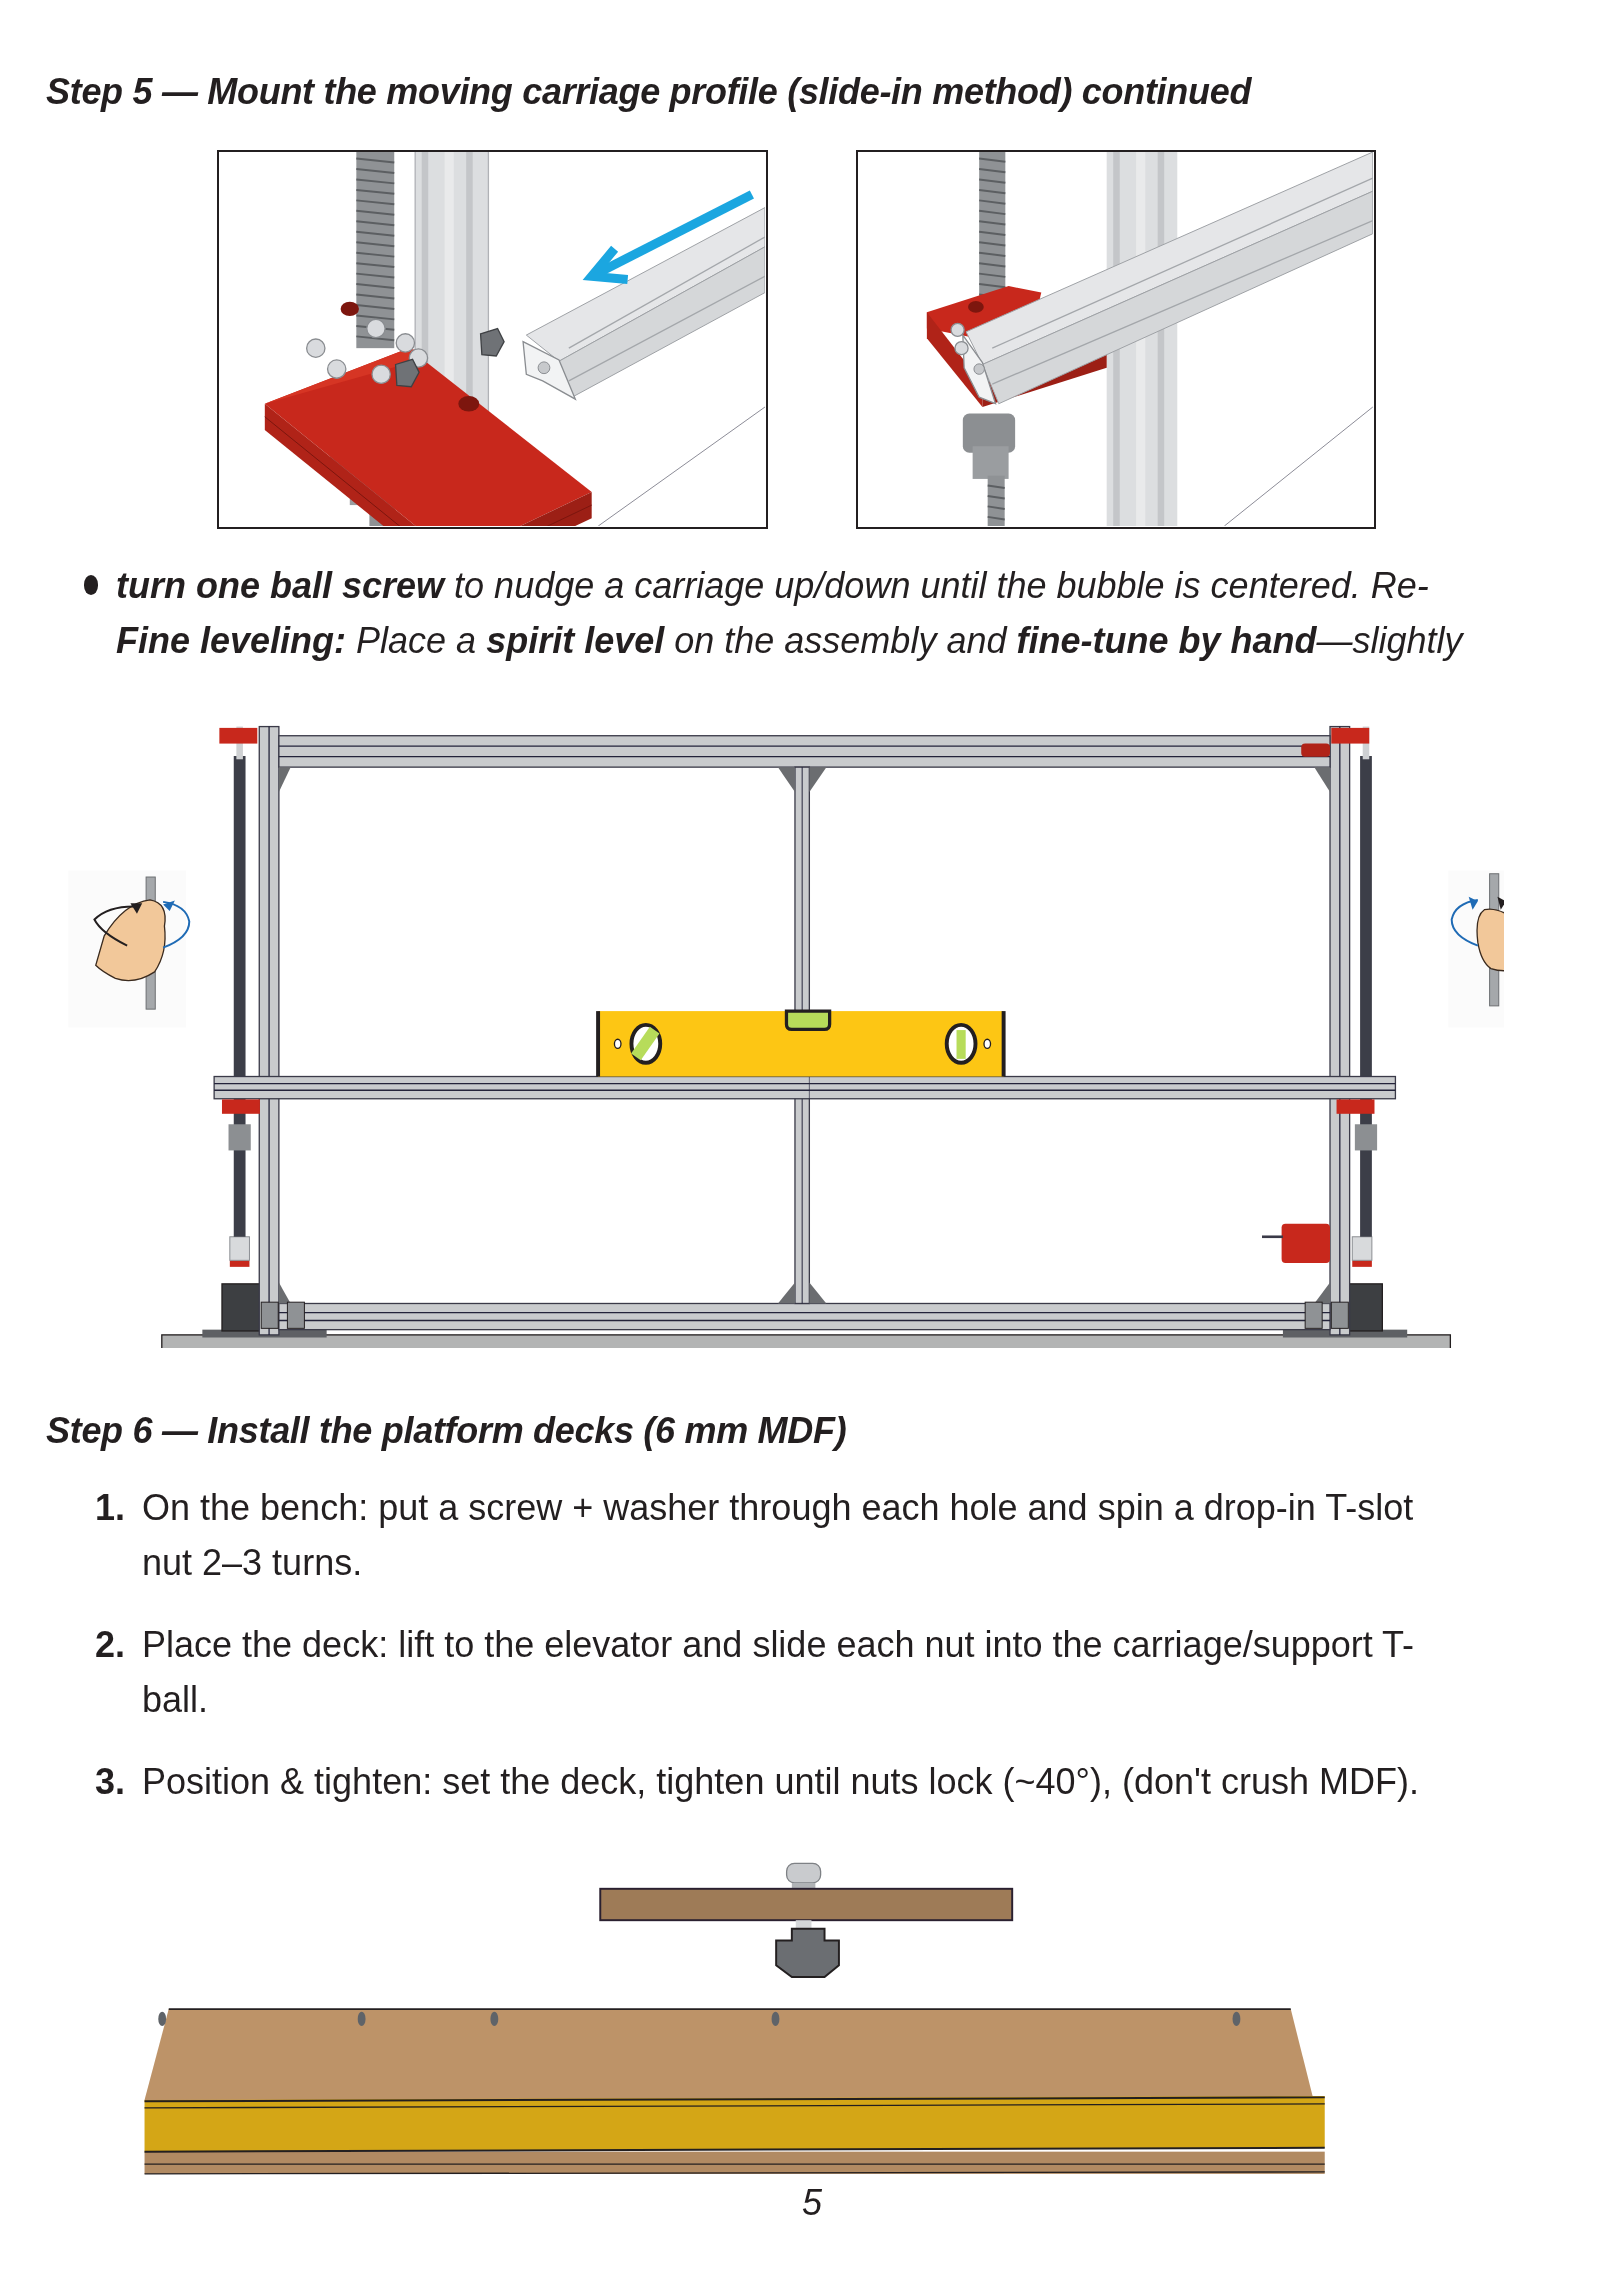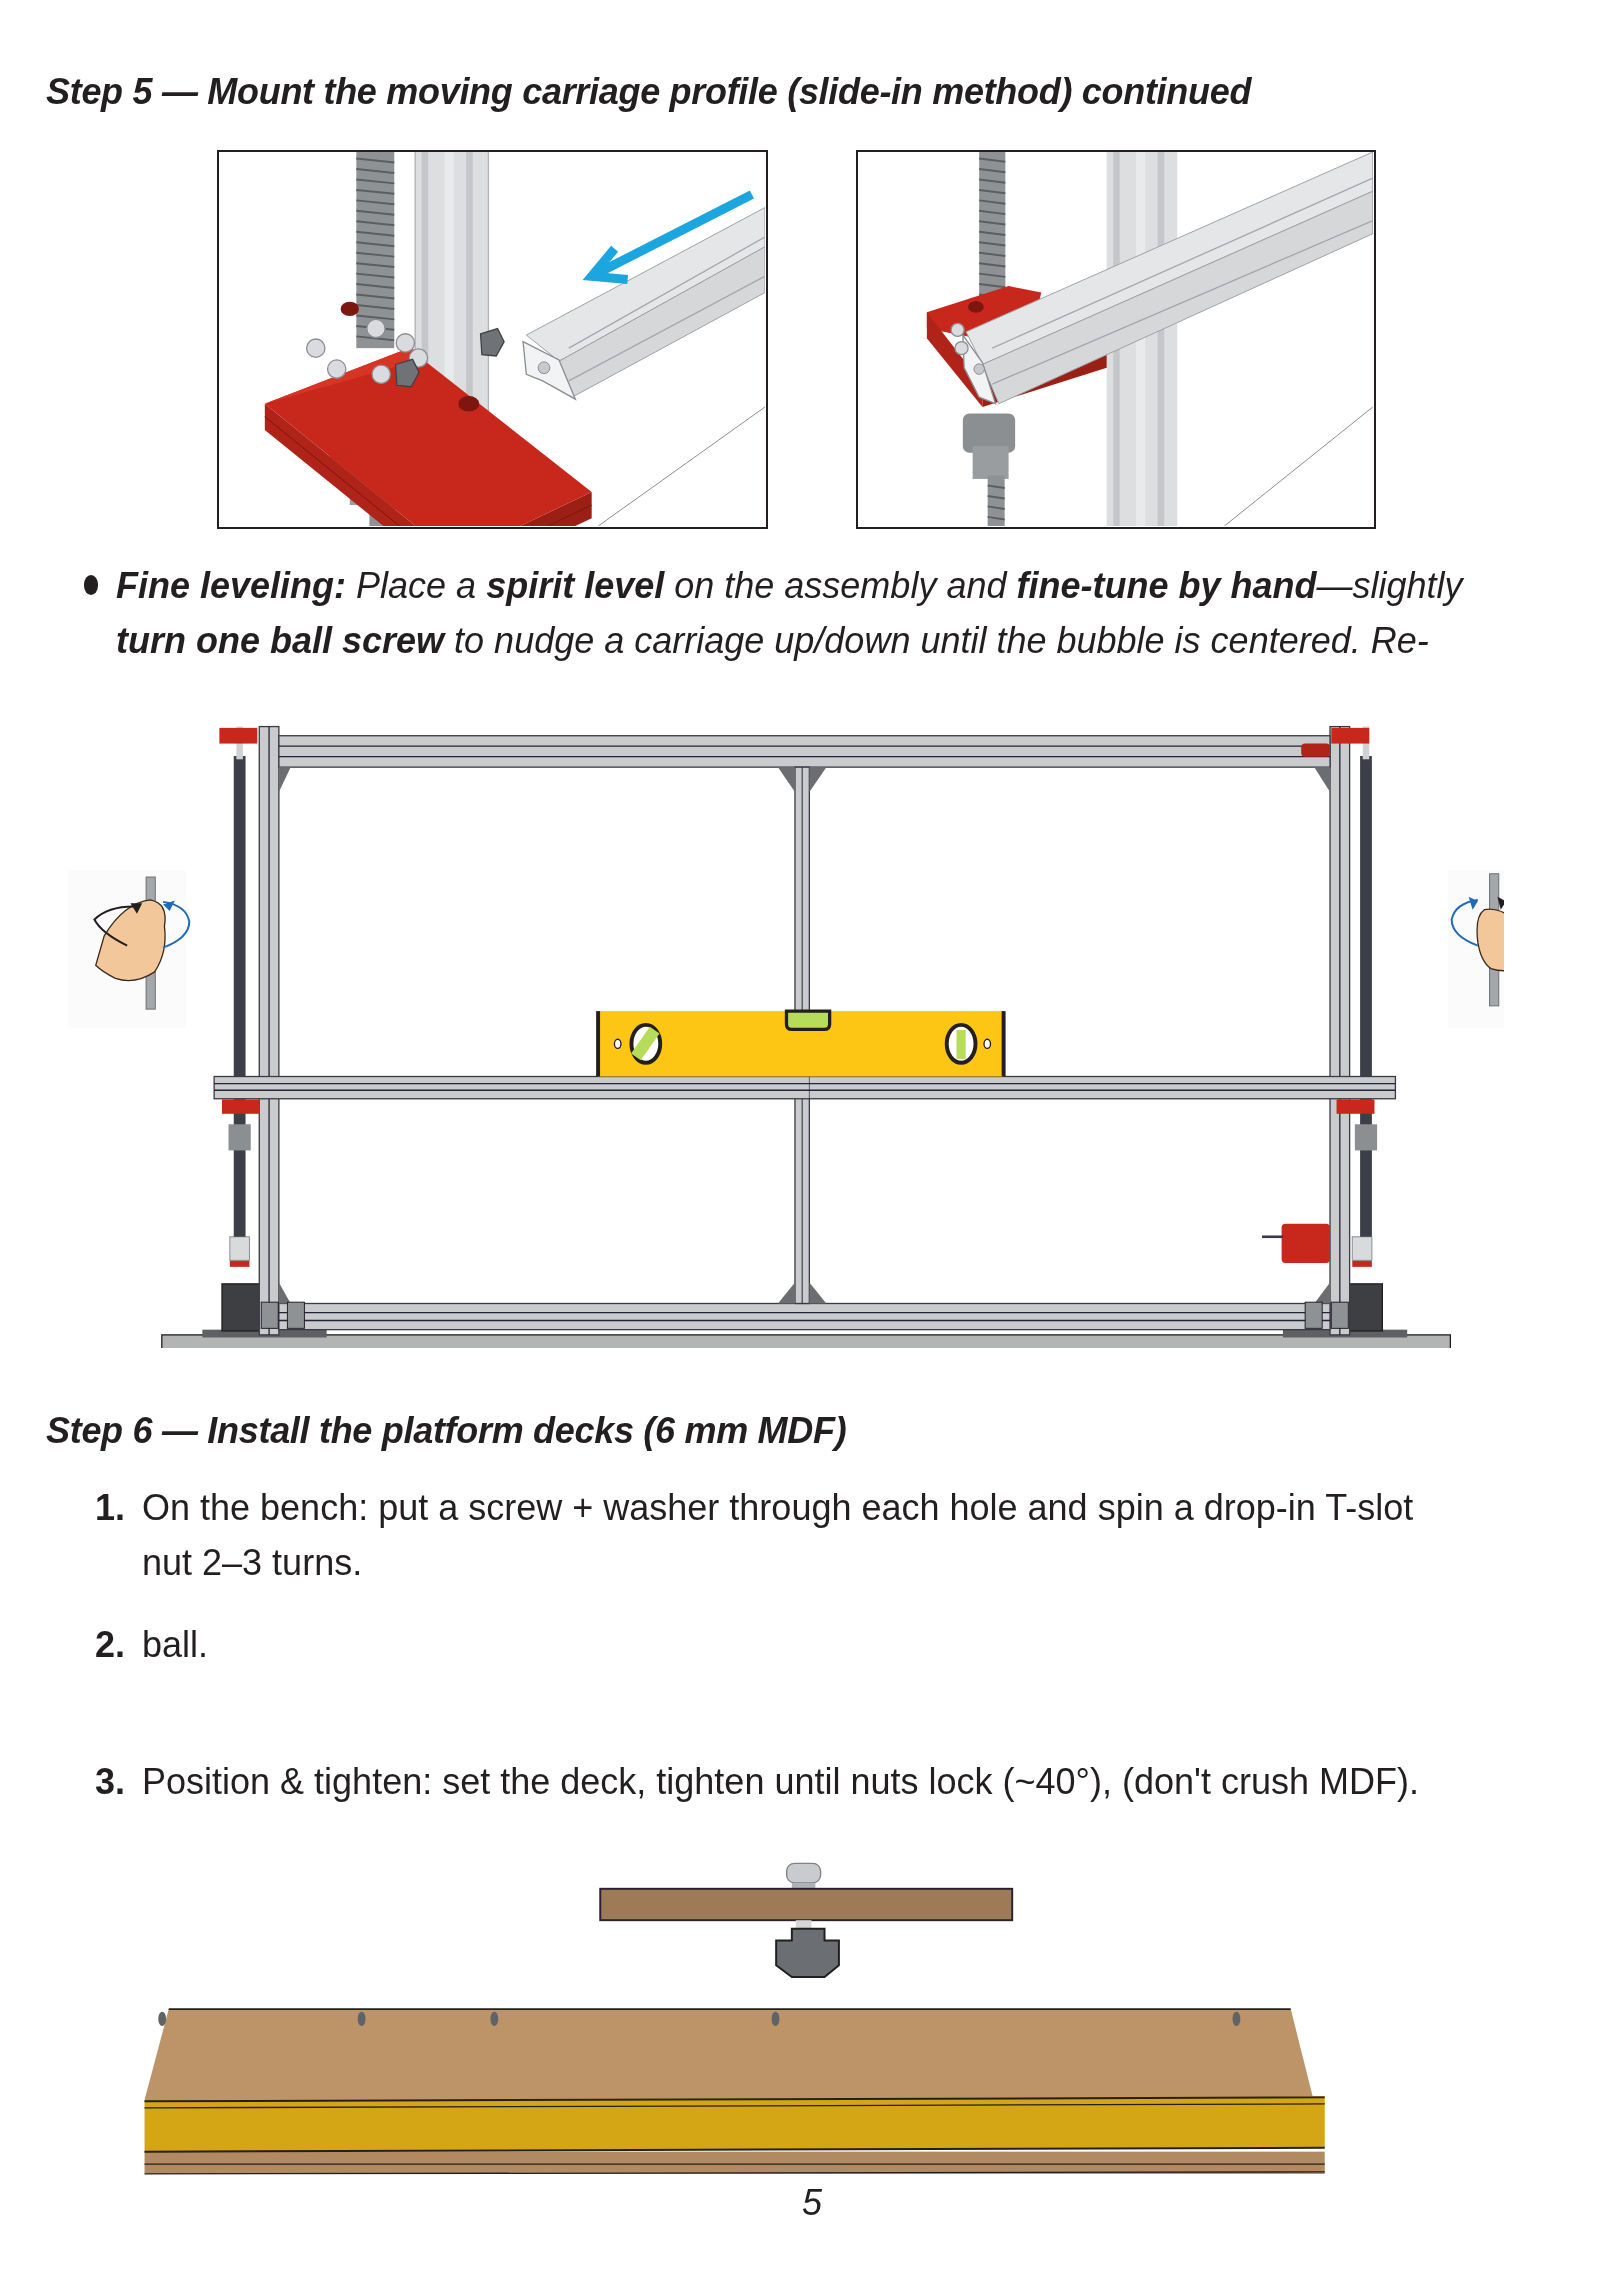--- a/index.html
+++ b/index.html
@@ -148,24 +148,24 @@
         <circle cx="158" cy="300" r="10"></circle>
     </g>
   </svg>
 </div>
 
 <div class="abs" style="left:84px; top:559px;">
   <div style="width:14.4px; height:19.6px; border-radius:50%; background:#231f20; margin-top:16.4px;"></div>
 </div>
 <div class="abs para" style="left:116px; top:558px; width:1465px;">
   <div>
+    <b>turn one ball screw</b><span> to nudge a carriage up/down until the bubble is centered. Re-</span>
+  </div>
+  <div>
     <b>Fine leveling:</b><span> Place a </span><b>spirit level</b><span> on the assembly and </span><b>fine-tune by hand</b><span>—slightly</span>
-  </div>
-  <div>
-    <b>turn one ball screw</b><span> to nudge a carriage up/down until the bubble is centered. Re-</span>
   </div>
 </div>
 
 <div class="abs" style="left:65px; top:720px; width:1439px; height:628px;">
   <svg width="1439" height="628" viewBox="0 0 2200 960">
 
     <rect x="148" y="940" width="1970" height="60" fill="#b3b4b4" stroke="#231f20" stroke-width="2"></rect>
 
     <rect x="210" y="932" width="190" height="12" fill="#5e6064"></rect>
     <rect x="1862" y="932" width="190" height="12" fill="#5e6064"></rect>
@@ -273,20 +273,21 @@
   <span class="num">1.</span>
   <div class="txt">
     <div><b>On the bench:</b><span> put a </span><b>screw + washer</b><span> through each hole and </span><b>spin a drop-in T-slot</b></div>
     <div><b>nut 2–3 turns</b><span>.</span></div>
   </div>
 </div>
 
 <div class="li" style="left:95px; top:1617px; width:1465px; height:111px;">
   <span class="num">2.</span>
   <div class="txt">
+    <div><b>Place the deck:</b><span> lift to the elevator and </span><b>slide each nut into the carriage/support T-</b></div>
     <div><b>ball</b><span>.</span></div>
   </div>
 </div>
 
 <div class="li" style="left:95px; top:1754px; width:1465px; height:59px;">
   <span class="num">3.</span>
   <div class="txt">
     <div><b>Position &amp; tighten:</b><span> set the deck, tighten until nuts </span><b>lock (~40°)</b><span>, (don't crush MDF).</span></div>
   </div>
 </div>

